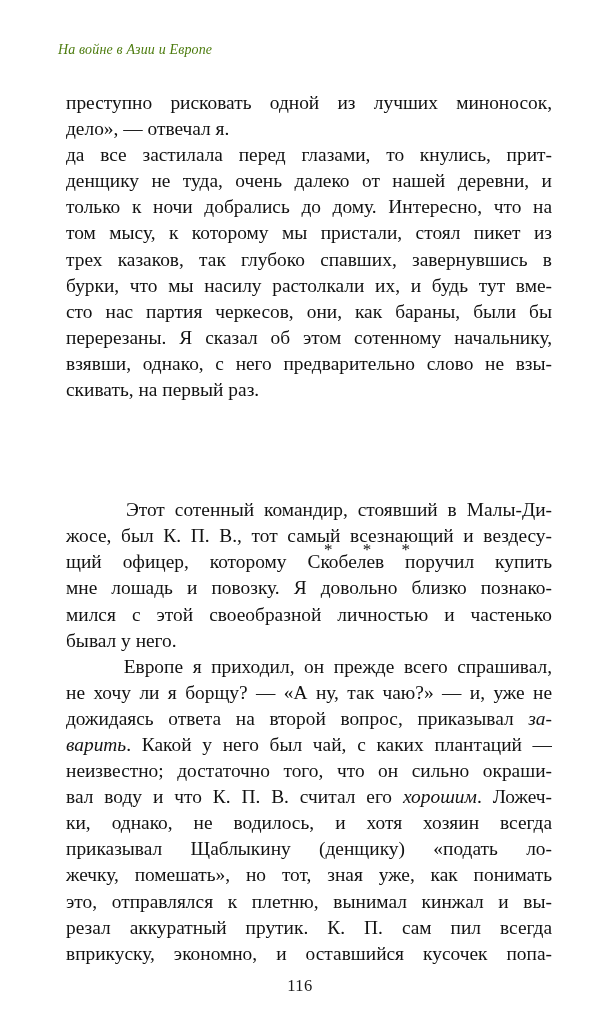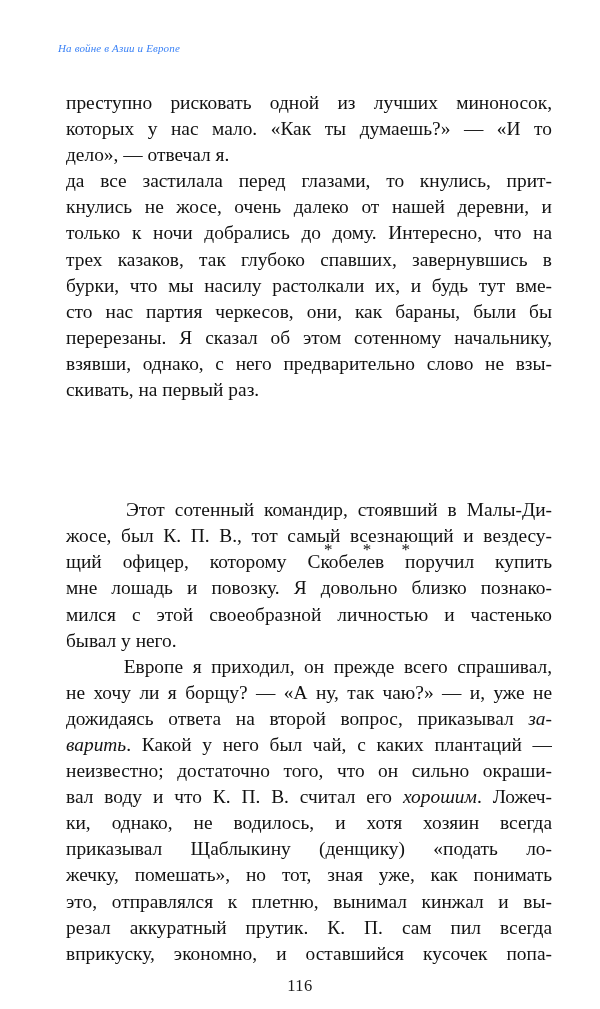--- a/index.html
+++ b/index.html
@@ -22,23 +22,23 @@
     box-sizing: border-box;
   }
 
   
   .running-head {
     position: absolute;
     left: 58px;
     top: 42px;
     width: 486px;
     font-style: italic;
-    font-size: 11px;
+    font-size: 14px;
     letter-spacing: 0.15px;
-    color: #3b82f6;
+    color: #4d7c0f;
     white-space: nowrap;
   }
 
   
   .text-block {
     position: absolute;
     left: 66px;
     top: 90px;
     width: 486px;
   }
@@ -98,28 +98,28 @@
 <body>
 
 <div class="page">
 
   <div class="running-head">На войне в Азии и Европе</div>
 
   <div class="text-block">
 
     <p class="para">
       <span class="line">преступно рисковать одной из лучших миноносок,</span>
-      <span class="line">которых у нас мало. «Как ты думаешь?» — «И то</span>
       <span class="line last">дело», — отвечал я.</span>
     </p>
 
     <p class="para">
       <span class="line">да все застилала перед глазами, то кнулись, прит-</span>
-      <span class="line">кнулись не жосе, очень далеко от нашей деревни, и</span>
+      <span class="line">денщику не туда, очень далеко от нашей деревни, и</span>
       <span class="line">только к ночи добрались до дому. Интересно, что на</span>
+      <span class="line">том мысу, к которому мы пристали, стоял пикет из</span>
       <span class="line">трех казаков, так глубоко спавших, завернувшись в</span>
       <span class="line">бурки, что мы насилу растолкали их, и будь тут вме-</span>
       <span class="line">сто нас партия черкесов, они, как бараны, были бы</span>
       <span class="line">перерезаны. Я сказал об этом сотенному начальнику,</span>
       <span class="line">взявши, однако, с него предварительно слово не взы-</span>
       <span class="line last">скивать, на первый раз.</span>
     </p>
 
     <div class="separator">* * *</div>
 

